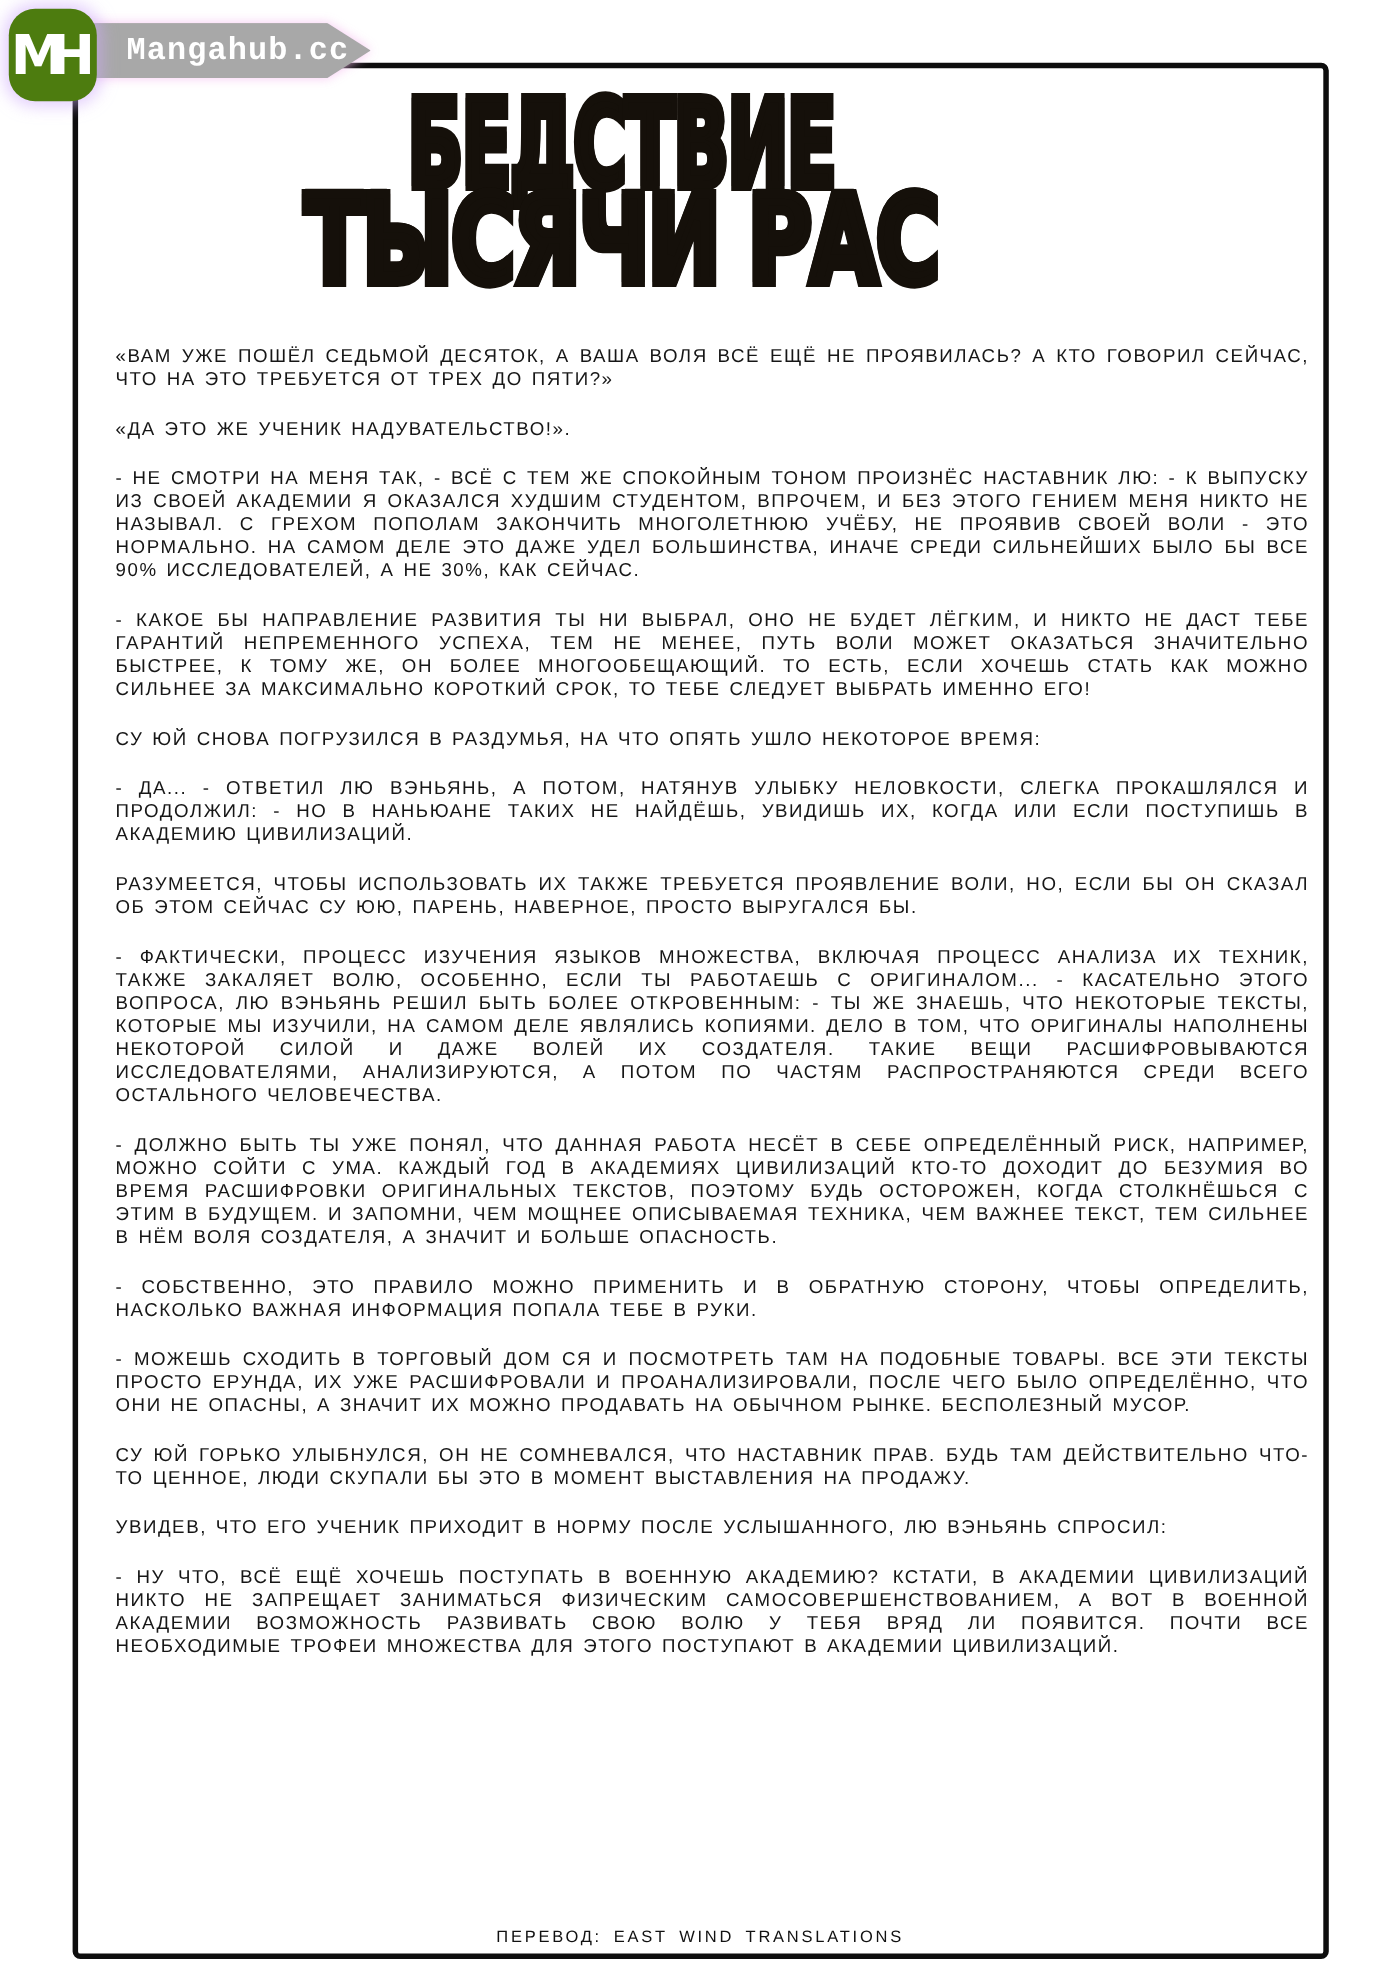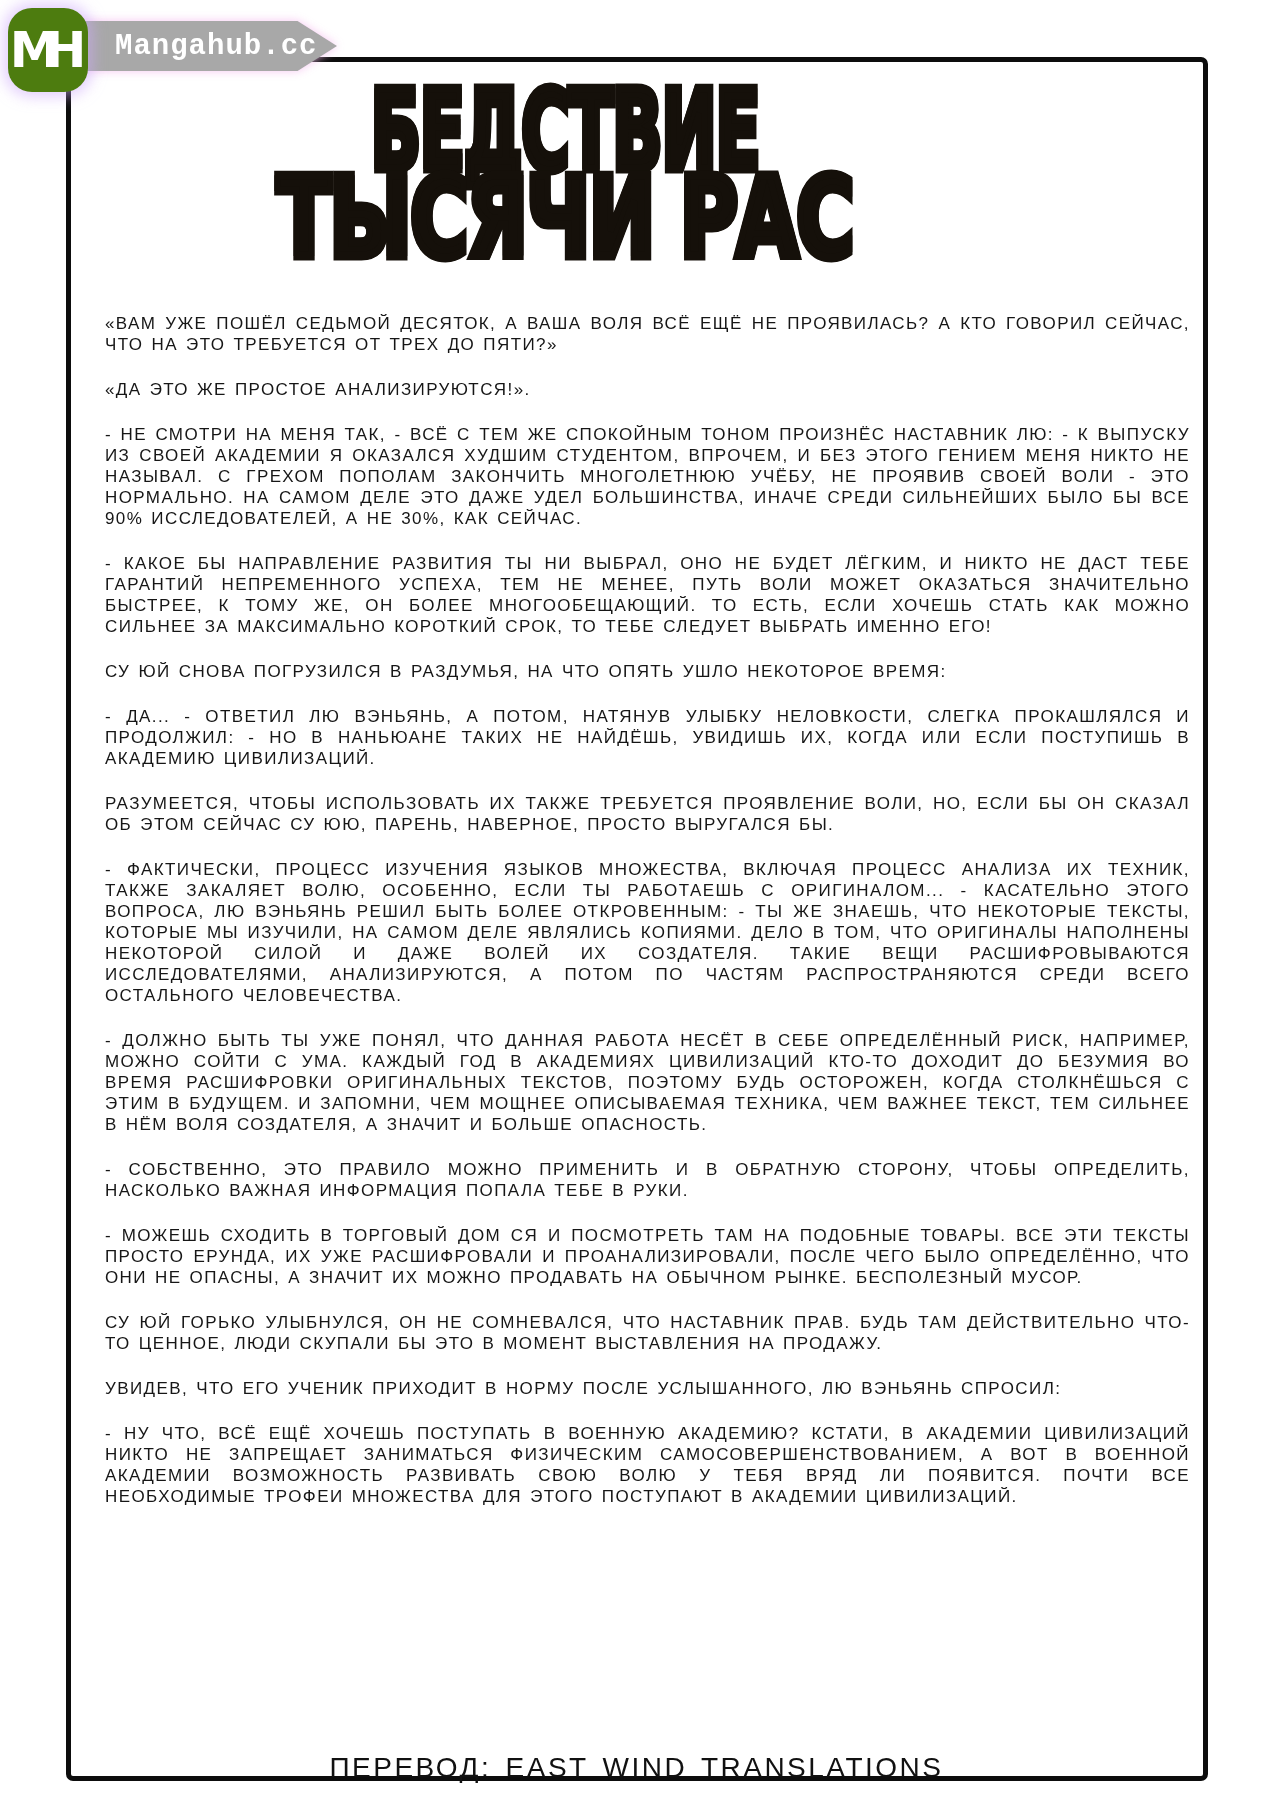--- a/index.html
+++ b/index.html
@@ -114,21 +114,21 @@
     margin-bottom: 24px;
   }
   .content p:last-child { margin-bottom: 16px; }
 
   
   .footer {
     position: absolute;
     top: 1752px; left: 0;
     width: 100%;
     text-align: center;
-    font-size: 28px;
+    font-size: 15px;
     letter-spacing: 2.5px;
     word-spacing: 4px;
     color: #111111;
   }
 </style>
 </head>
 <body>
 
 <div class="page">
 
@@ -145,21 +145,21 @@
 
   <div class="frame">
 
     <div class="title-wrap">
       <span class="title-line title-line-1" data-text="БЕДСТВИЕ">БЕДСТВИЕ</span>
       <span class="title-line title-line-2" data-text="ТЫСЯЧИ РАС">ТЫСЯЧИ РАС</span>
     </div>
 
     <div class="content">
       <p>«ВАМ УЖЕ ПОШЁЛ СЕДЬМОЙ ДЕСЯТОК, А ВАША ВОЛЯ ВСЁ ЕЩЁ НЕ ПРОЯВИЛАСЬ? А КТО ГОВОРИЛ СЕЙЧАС, ЧТО НА ЭТО ТРЕБУЕТСЯ ОТ ТРЕХ ДО ПЯТИ?»</p>
-      <p>«ДА ЭТО ЖЕ ПРОСТОЕ АНАЛИЗИРУЮТСЯ!».</p>
+      <p>«ДА ЭТО ЖЕ УЧЕНИК НАДУВАТЕЛЬСТВО!».</p>
       <p>- НЕ СМОТРИ НА МЕНЯ ТАК, - ВСЁ С ТЕМ ЖЕ СПОКОЙНЫМ ТОНОМ ПРОИЗНЁС НАСТАВНИК ЛЮ: - К ВЫПУСКУ ИЗ СВОЕЙ АКАДЕМИИ Я ОКАЗАЛСЯ ХУДШИМ СТУДЕНТОМ, ВПРОЧЕМ, И БЕЗ ЭТОГО ГЕНИЕМ МЕНЯ НИКТО НЕ НАЗЫВАЛ. С ГРЕХОМ ПОПОЛАМ ЗАКОНЧИТЬ МНОГОЛЕТНЮЮ УЧЁБУ, НЕ ПРОЯВИВ СВОЕЙ ВОЛИ - ЭТО НОРМАЛЬНО. НА САМОМ ДЕЛЕ ЭТО ДАЖЕ УДЕЛ БОЛЬШИНСТВА, ИНАЧЕ СРЕДИ СИЛЬНЕЙШИХ БЫЛО БЫ ВСЕ 90% ИССЛЕДОВАТЕЛЕЙ, А НЕ 30%, КАК СЕЙЧАС.</p>
       <p>- КАКОЕ БЫ НАПРАВЛЕНИЕ РАЗВИТИЯ ТЫ НИ ВЫБРАЛ, ОНО НЕ БУДЕТ ЛЁГКИМ, И НИКТО НЕ ДАСТ ТЕБЕ ГАРАНТИЙ НЕПРЕМЕННОГО УСПЕХА, ТЕМ НЕ МЕНЕЕ, ПУТЬ ВОЛИ МОЖЕТ ОКАЗАТЬСЯ ЗНАЧИТЕЛЬНО БЫСТРЕЕ, К ТОМУ ЖЕ, ОН БОЛЕЕ МНОГООБЕЩАЮЩИЙ. ТО ЕСТЬ, ЕСЛИ ХОЧЕШЬ СТАТЬ КАК МОЖНО СИЛЬНЕЕ ЗА МАКСИМАЛЬНО КОРОТКИЙ СРОК, ТО ТЕБЕ СЛЕДУЕТ ВЫБРАТЬ ИМЕННО ЕГО!</p>
       <p>СУ ЮЙ СНОВА ПОГРУЗИЛСЯ В РАЗДУМЬЯ, НА ЧТО ОПЯТЬ УШЛО НЕКОТОРОЕ ВРЕМЯ:</p>
       <p>- ДА... - ОТВЕТИЛ ЛЮ ВЭНЬЯНЬ, А ПОТОМ, НАТЯНУВ УЛЫБКУ НЕЛОВКОСТИ, СЛЕГКА ПРОКАШЛЯЛСЯ И ПРОДОЛЖИЛ: - НО В НАНЬЮАНЕ ТАКИХ НЕ НАЙДЁШЬ, УВИДИШЬ ИХ, КОГДА ИЛИ ЕСЛИ ПОСТУПИШЬ В АКАДЕМИЮ ЦИВИЛИЗАЦИЙ.</p>
       <p>РАЗУМЕЕТСЯ, ЧТОБЫ ИСПОЛЬЗОВАТЬ ИХ ТАКЖЕ ТРЕБУЕТСЯ ПРОЯВЛЕНИЕ ВОЛИ, НО, ЕСЛИ БЫ ОН СКАЗАЛ ОБ ЭТОМ СЕЙЧАС СУ ЮЮ, ПАРЕНЬ, НАВЕРНОЕ, ПРОСТО ВЫРУГАЛСЯ БЫ.</p>
       <p>- ФАКТИЧЕСКИ, ПРОЦЕСС ИЗУЧЕНИЯ ЯЗЫКОВ МНОЖЕСТВА, ВКЛЮЧАЯ ПРОЦЕСС АНАЛИЗА ИХ ТЕХНИК, ТАКЖЕ ЗАКАЛЯЕТ ВОЛЮ, ОСОБЕННО, ЕСЛИ ТЫ РАБОТАЕШЬ С ОРИГИНАЛОМ... - КАСАТЕЛЬНО ЭТОГО ВОПРОСА, ЛЮ ВЭНЬЯНЬ РЕШИЛ БЫТЬ БОЛЕЕ ОТКРОВЕННЫМ: - ТЫ ЖЕ ЗНАЕШЬ, ЧТО НЕКОТОРЫЕ ТЕКСТЫ, КОТОРЫЕ МЫ ИЗУЧИЛИ, НА САМОМ ДЕЛЕ ЯВЛЯЛИСЬ КОПИЯМИ. ДЕЛО В ТОМ, ЧТО ОРИГИНАЛЫ НАПОЛНЕНЫ НЕКОТОРОЙ СИЛОЙ И ДАЖЕ ВОЛЕЙ ИХ СОЗДАТЕЛЯ. ТАКИЕ ВЕЩИ РАСШИФРОВЫВАЮТСЯ ИССЛЕДОВАТЕЛЯМИ, АНАЛИЗИРУЮТСЯ, А ПОТОМ ПО ЧАСТЯМ РАСПРОСТРАНЯЮТСЯ СРЕДИ ВСЕГО ОСТАЛЬНОГО ЧЕЛОВЕЧЕСТВА.</p>
       <p>- ДОЛЖНО БЫТЬ ТЫ УЖЕ ПОНЯЛ, ЧТО ДАННАЯ РАБОТА НЕСЁТ В СЕБЕ ОПРЕДЕЛЁННЫЙ РИСК, НАПРИМЕР, МОЖНО СОЙТИ С УМА. КАЖДЫЙ ГОД В АКАДЕМИЯХ ЦИВИЛИЗАЦИЙ КТО-ТО ДОХОДИТ ДО БЕЗУМИЯ ВО ВРЕМЯ РАСШИФРОВКИ ОРИГИНАЛЬНЫХ ТЕКСТОВ, ПОЭТОМУ БУДЬ ОСТОРОЖЕН, КОГДА СТОЛКНЁШЬСЯ С ЭТИМ В БУДУЩЕМ. И ЗАПОМНИ, ЧЕМ МОЩНЕЕ ОПИСЫВАЕМАЯ ТЕХНИКА, ЧЕМ ВАЖНЕЕ ТЕКСТ, ТЕМ СИЛЬНЕЕ В НЁМ ВОЛЯ СОЗДАТЕЛЯ, А ЗНАЧИТ И БОЛЬШЕ ОПАСНОСТЬ.</p>
       <p>- СОБСТВЕННО, ЭТО ПРАВИЛО МОЖНО ПРИМЕНИТЬ И В ОБРАТНУЮ СТОРОНУ, ЧТОБЫ ОПРЕДЕЛИТЬ, НАСКОЛЬКО ВАЖНАЯ ИНФОРМАЦИЯ ПОПАЛА ТЕБЕ В РУКИ.</p>
       <p>- МОЖЕШЬ СХОДИТЬ В ТОРГОВЫЙ ДОМ СЯ И ПОСМОТРЕТЬ ТАМ НА ПОДОБНЫЕ ТОВАРЫ. ВСЕ ЭТИ ТЕКСТЫ ПРОСТО ЕРУНДА, ИХ УЖЕ РАСШИФРОВАЛИ И ПРОАНАЛИЗИРОВАЛИ, ПОСЛЕ ЧЕГО БЫЛО ОПРЕДЕЛЁННО, ЧТО ОНИ НЕ ОПАСНЫ, А ЗНАЧИТ ИХ МОЖНО ПРОДАВАТЬ НА ОБЫЧНОМ РЫНКЕ. БЕСПОЛЕЗНЫЙ МУСОР.</p>
       <p>СУ ЮЙ ГОРЬКО УЛЫБНУЛСЯ, ОН НЕ СОМНЕВАЛСЯ, ЧТО НАСТАВНИК ПРАВ. БУДЬ ТАМ ДЕЙСТВИТЕЛЬНО ЧТО-ТО ЦЕННОЕ, ЛЮДИ СКУПАЛИ БЫ ЭТО В МОМЕНТ ВЫСТАВЛЕНИЯ НА ПРОДАЖУ.</p>

